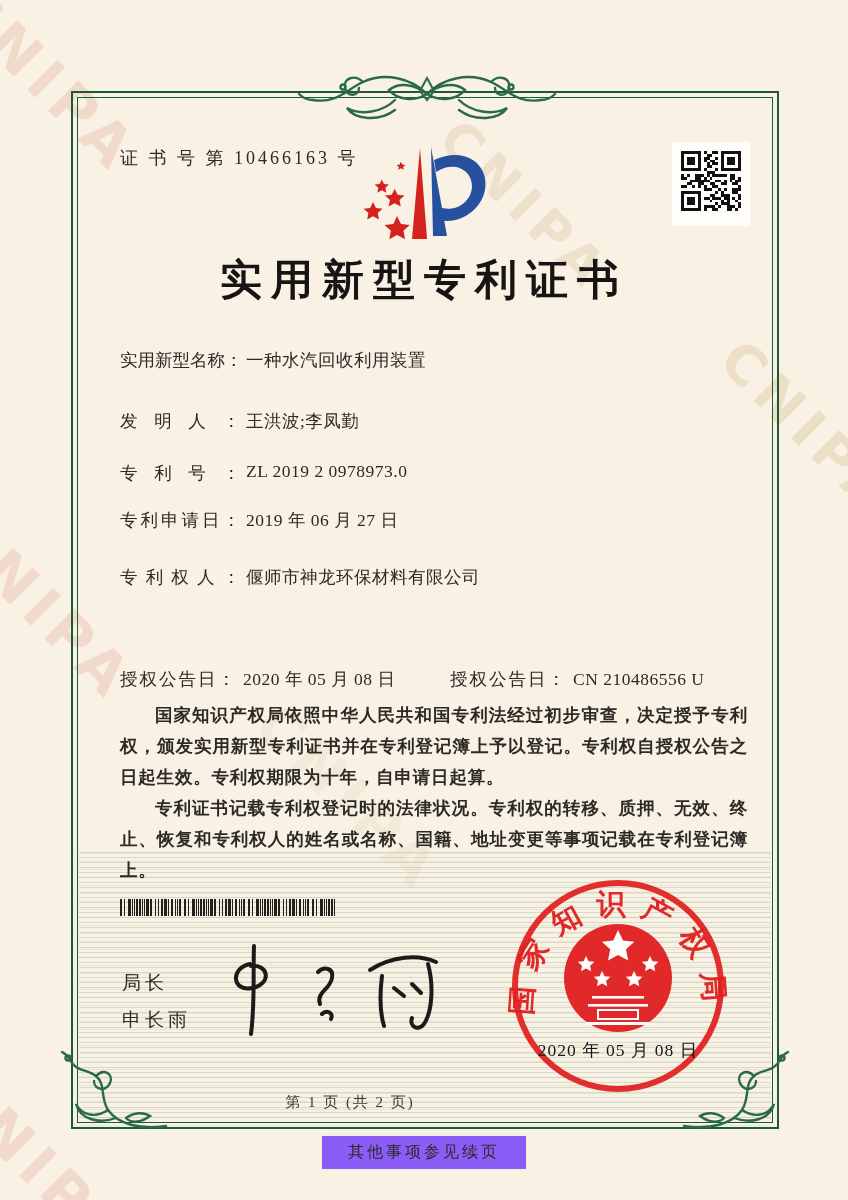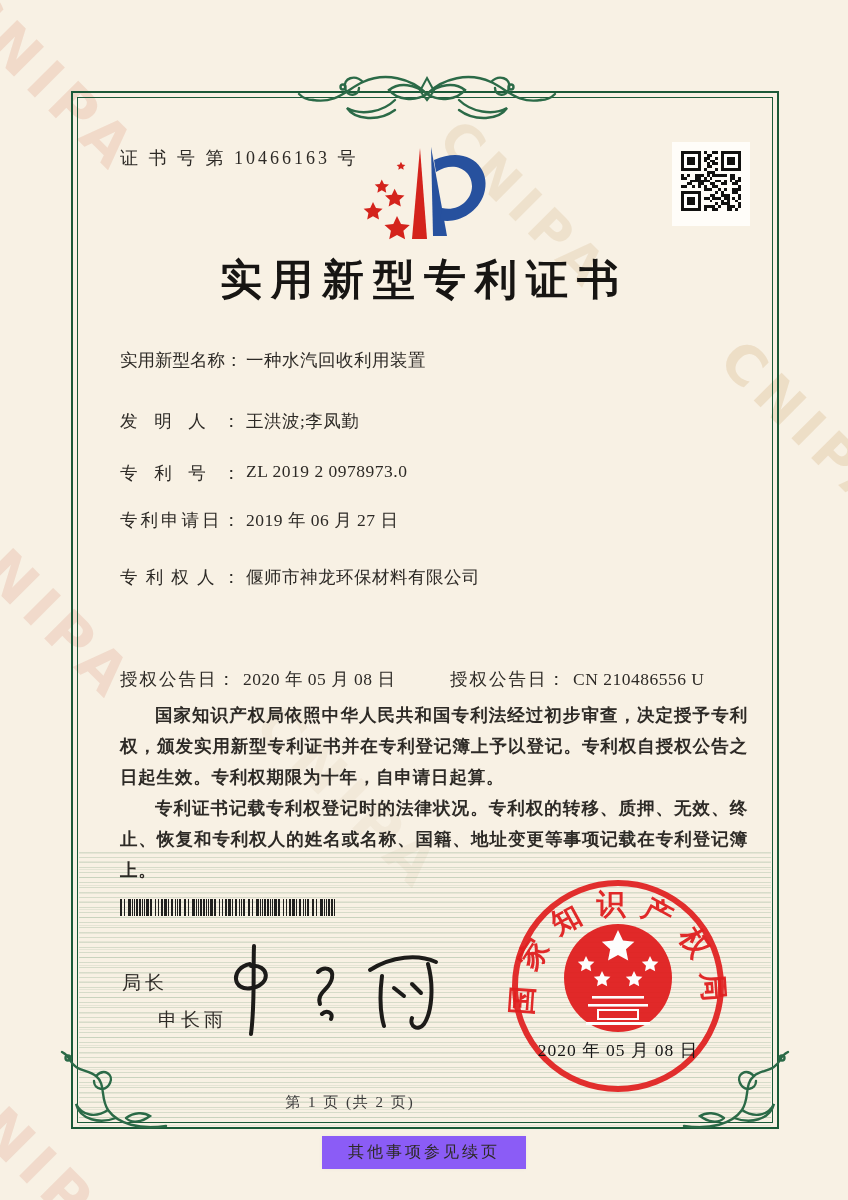--- a/index.html
+++ b/index.html
@@ -63,21 +63,21 @@
   .row-4 { top:508px; } .row-5 { top:565px; } .row-6 { top:617px; }
   .grant-row { left:120px; top:667px; width:640px; font-size:17.5px; white-space:nowrap; }
   .grant-pair2 { position:absolute; left:330px; top:0; }
   .grant-label { letter-spacing:2px; }
   .body-text { left:120px; top:700px; width:628px; font-size:17.5px; line-height:31px;
     text-align:justify; letter-spacing:.8px;font-weight:bold; }
   .body-text p { text-indent:2em; }
   .barcode { left:120px; top:899px; width:216px; height:17px; display:flex; align-items:stretch; }
   .barcode i { display:block; height:100%; background:#20201e; }
   .signer-title { left:122px; top:970px; font-size:19px; letter-spacing:4px; }
-  .signer-name  { left:122px; top:1007px; font-size:19px; letter-spacing:4px;margin-left:36px; }
+  .signer-name  { left:122px; top:1007px; font-size:19px; letter-spacing:4px; }
   .signature { left:222px; top:942px; }
   .seal { left:506px; top:874px; z-index:6; }
   .page-footer { left:0; top:1093px; width:700px; text-align:center; font-size:15px;
     letter-spacing:2px; color:#3a3a3a; }
   .continuation {
     left:424px; top:1136px; transform:translateX(-50%);
     background:#8b5cf6; padding:6px 26px; font-size:16px; letter-spacing:3px;
     box-shadow:0 0 4px rgba(0,0,0,.04);
   }
 </style>

